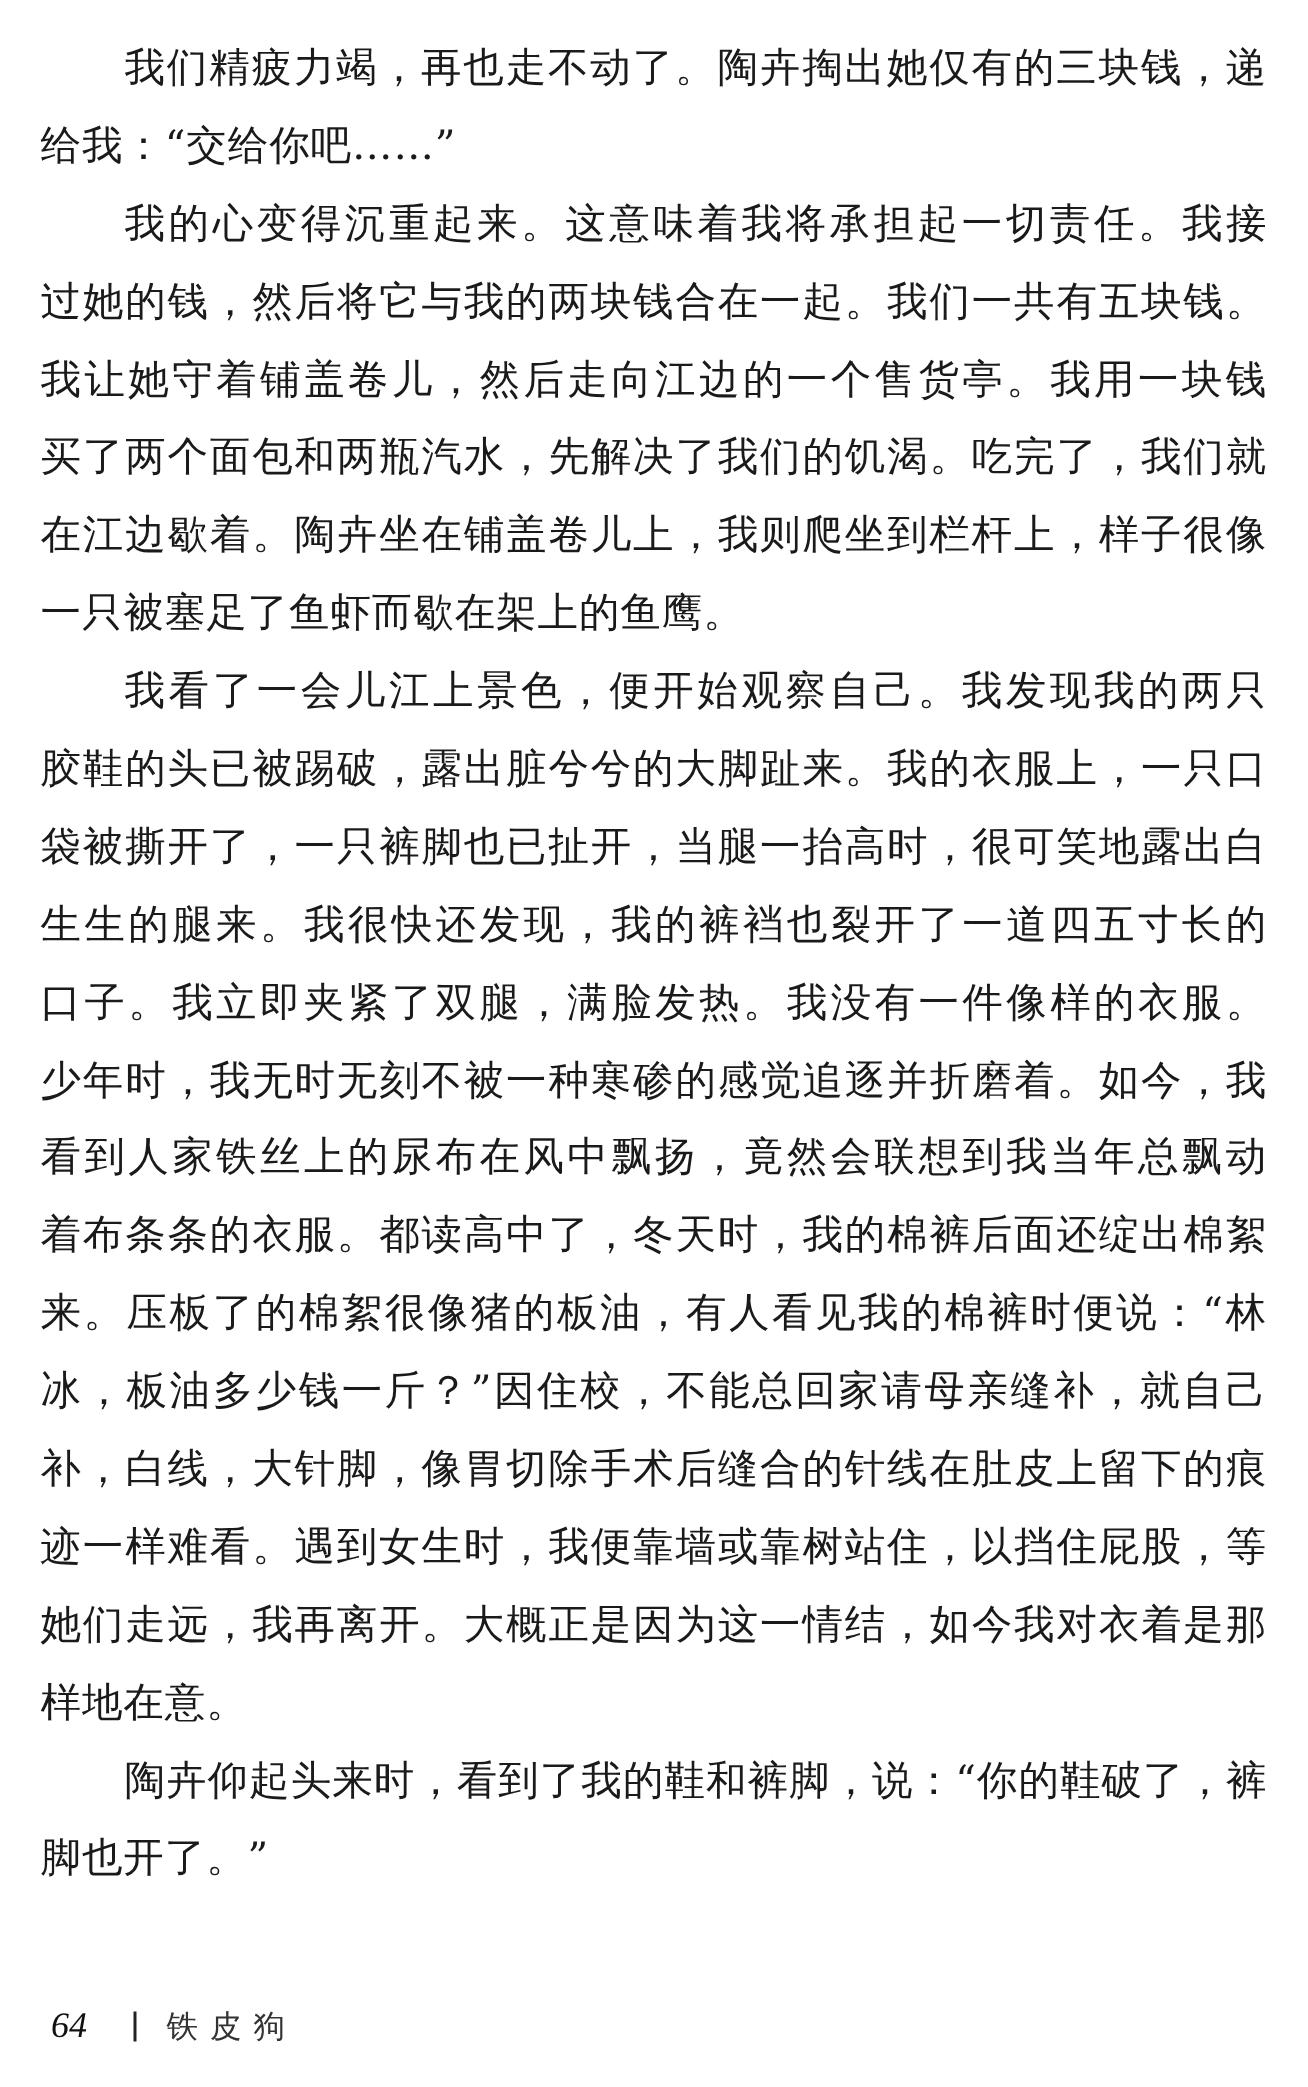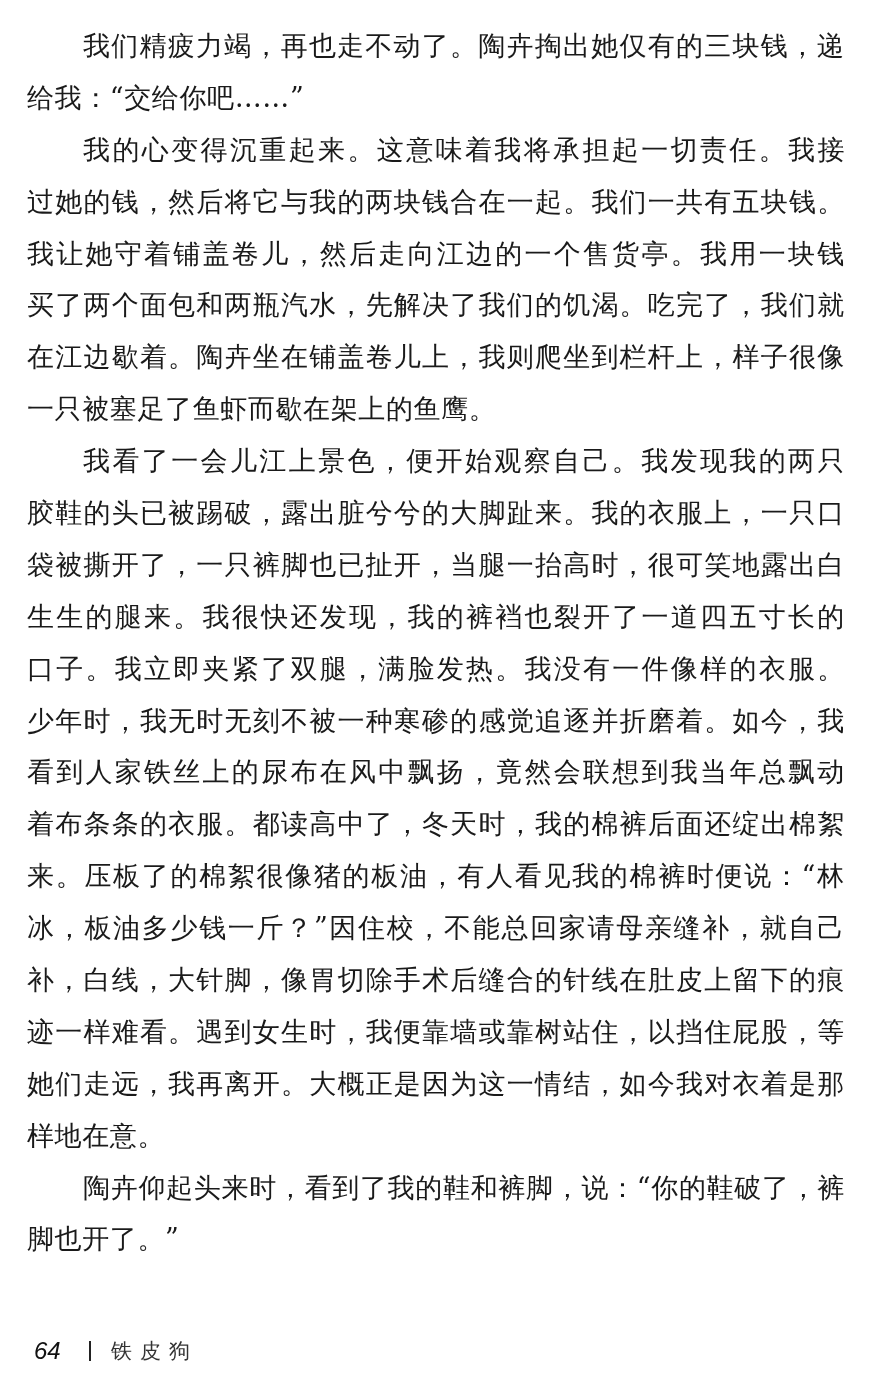--- a/index.html
+++ b/index.html
@@ -41,21 +41,21 @@
     }
     .footer {
       position: absolute;
       left: 34px;
       top: 1333px;
       height: 36px;
       display: flex;
       align-items: center;
     }
     .page-number {
-      font-family: Liberation Sans, sans-serif;
+      font-family: Liberation Serif, serif;
       font-style: italic;
       font-size: 24px;
       color: #111;
       width: 55px;
     }
     .footer-divider {
       width: 2px;
       height: 20px;
       background: #222;
       margin-right: 20px;

